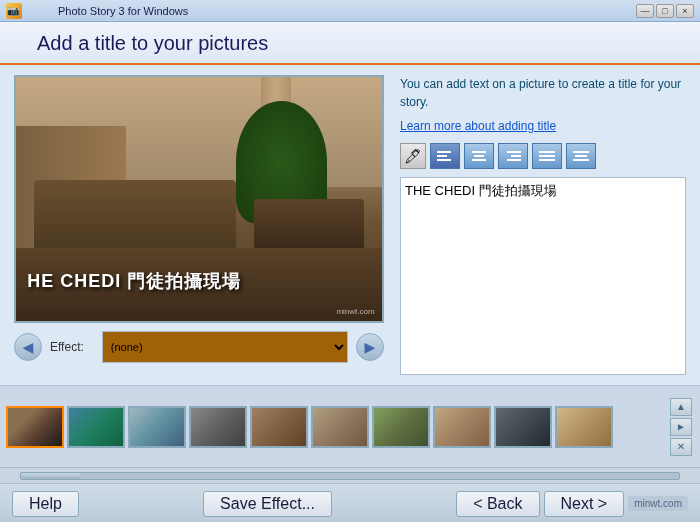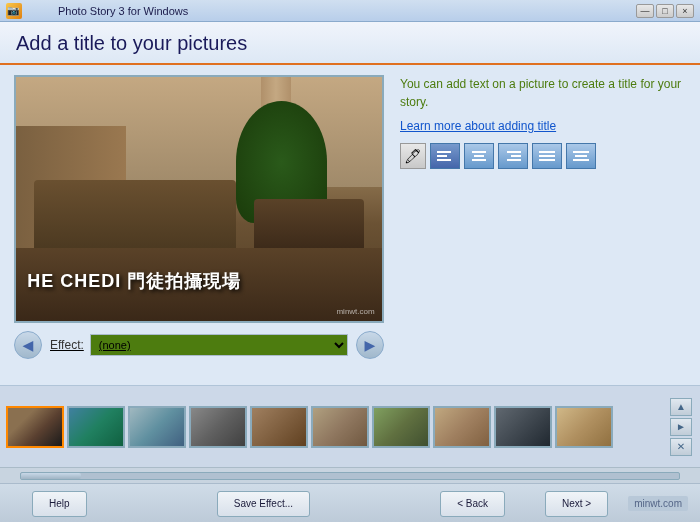--- a/index.html
+++ b/index.html
@@ -57,20 +57,21 @@
     
     .page-header {
       background: linear-gradient(to bottom, #f0f4fb, #dde8f5);
       padding: 10px 16px 8px;
       border-bottom: 2px solid #e07020;
     }
     .page-title {
       font-size: 20px;
       font-weight: 300;
       color: #1a1a5a;
+      margin-left: 21px;
     }
 
     
     .main-area {
       background: #dde8f5;
       display: flex;
       flex-direction: row;
       padding: 10px 14px;
       gap: 16px;
       height: 320px;
@@ -188,47 +189,46 @@
       align-items: center;
       justify-content: center;
       cursor: pointer;
       font-size: 14px;
       color: #4466aa;
     }
     .effect-row {
       flex: 1;
       display: flex;
       align-items: center;
-      gap: 6px;
-      text-decoration: underline;
+      gap: 18px;
     }
     .effect-label {
       font-size: 12px;
       color: #333;
     }
     .effect-select {
       flex: 1;
-      height: 22px;
+      height: 32px;
       border: 1px solid #aabbcc;
-      background: #4d7c0f;
+      background: #a16207;
       font-size: 11px;
       padding: 0 4px;
     }
 
     
     .right-panel {
       flex: 1;
       display: flex;
       flex-direction: column;
       gap: 8px;
     }
 
     .info-text {
       font-size: 12px;
-      color: #4d7c0f;
+      color: #0c4a6e;
       line-height: 1.5;
     }
 
     .learn-more-link {
       color: #1155cc;
       text-decoration: underline;
       cursor: pointer;
       font-size: 12px;
     }
 
@@ -386,29 +386,28 @@
       justify-content: space-between;
       padding: 0 12px;
     }
     .bottom-btn {
       height: 26px;
       padding: 0 16px;
       background: linear-gradient(to bottom, #f0f4f8, #d8e0ea);
       border: 1px solid #8aaabb;
       border-radius: 3px;
       cursor: pointer;
-      font-size: 10px;
+      font-size: 16px;
       color: #1a1a3a;
-      margin-left: 20px;
     }
 
     .bottom-right {
       display: flex;
       align-items: center;
-      gap: 20px;
+      gap: 4px;
       justify-content: flex-end;
     }
     .brand-watermark {
       font-size: 10px;
       color: #556688;
       background: #b8c8d8;
       padding: 2px 6px;
       border-radius: 2px;
     }
   </style>
@@ -498,20 +497,23 @@
       </div>
       <div class="align-btn">
         <svg width="16" height="12" viewBox="0 0 16 12">
             <rect x="0" y="1" width="16" height="2" fill="white"></rect>
             <rect x="2" y="5" width="12" height="2" fill="white"></rect>
             <rect x="0" y="9" width="16" height="2" fill="white"></rect>
           </svg>
       </div>
     </div>
 
+    <div class="text-area-container">
+      <textarea class="text-area" style="">THE CHEDI 門徒拍攝現場</textarea>
+    </div>
   </div>
 </div>
 
 <div class="filmstrip-area">
   <div class="filmstrip-scroll">
     <div class="film-thumb active">
       <div class="film-thumb-inner thumb-1"></div>
     </div>
     <div class="film-thumb">
       <div class="film-thumb-inner thumb-2"></div>

